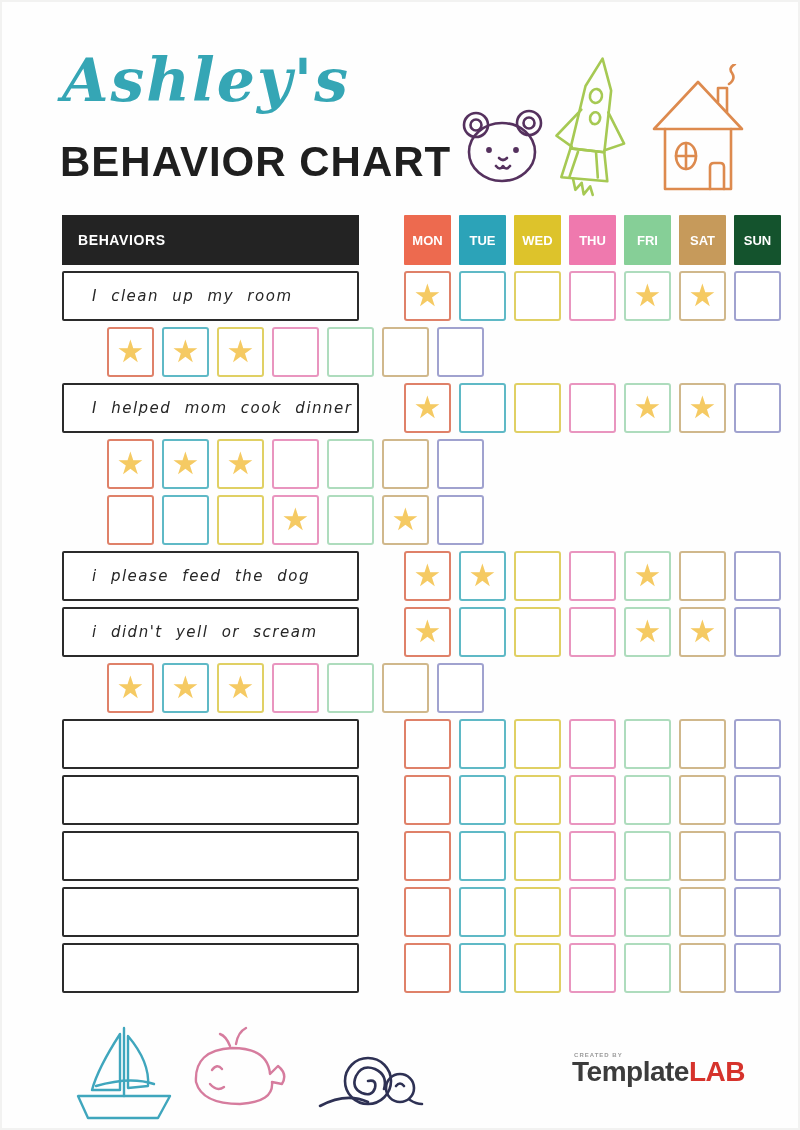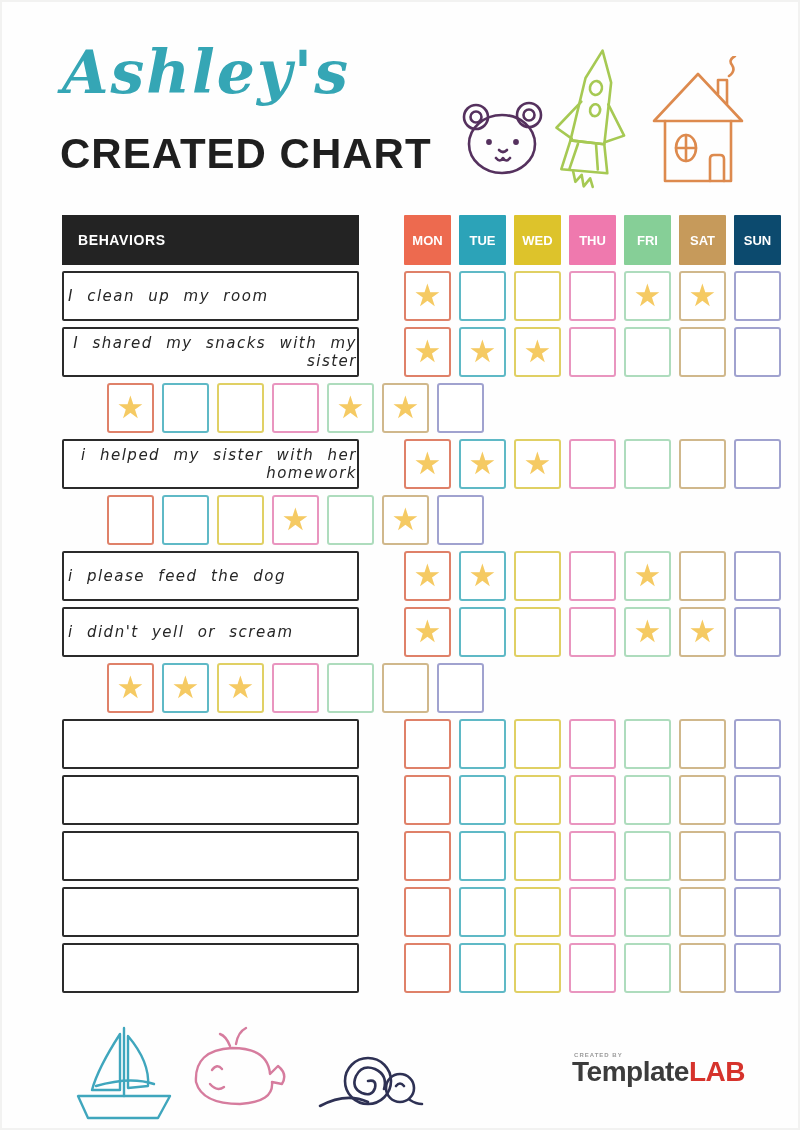--- a/index.html
+++ b/index.html
@@ -3,21 +3,21 @@
 <meta charset="utf-8">
 <style>
   html,body{margin:0;padding:0;}
   body{
     width:800px;height:1130px;background:#ffffff;position:relative;
     font-family:"Liberation Sans", sans-serif;overflow:hidden;
   }
   .page{position:absolute;inset:0;background:#fefefe;box-shadow:inset 0 0 0 2px #f2f2f1;}
 
   
-  .hdr{position:absolute;left:0;top:4px;width:652px;height:210px;}
+  .hdr{position:absolute;left:0;top:12px;width:652px;height:210px;}
   .name-script{
     position:absolute;left:62px;top:38px;
     font-family:"DejaVu Serif", serif;font-style:italic;font-weight:bold;
     font-size:60px;line-height:1;color:#35a6b5;letter-spacing:2px;
   }
   .title-main{
     position:absolute;left:60px;top:126px;
     font-size:42px;font-weight:800;letter-spacing:1px;color:#1f1f1f;
     font-family:"Liberation Sans", sans-serif;
   }
@@ -29,23 +29,23 @@
   .crow{display:flex;align-items:stretch;margin-bottom:6px;height:50px;}
   .crow.header{}
   .behavior-head{
     width:297px;box-sizing:border-box;background:#232323;color:#ffffff;
     display:flex;align-items:center;padding-left:16px;
     font-size:14px;font-weight:bold;letter-spacing:.6px;flex:0 0 auto;
   }
   .behavior-box{
     width:297px;box-sizing:border-box;background:#fff;
     border:2px solid #2b2b2b;border-radius:2px;
-    display:flex;align-items:center;padding-left:4px;flex:0 0 auto;
+    display:flex;align-items:center;padding-left:28px;flex:0 0 auto;
     font-family:"DejaVu Sans", sans-serif;font-style:italic;
-    font-size:15px;color:#262626;letter-spacing:1.5px;word-spacing:7px;text-align:right;
+    font-size:15px;color:#262626;letter-spacing:1.5px;word-spacing:7px;
   }
   .days{display:flex;gap:8px;margin-left:10px;flex:0 0 auto;padding-left:35px;}
   .day-head{
     width:47px;box-sizing:border-box;display:flex;align-items:center;justify-content:center;
     color:#ffffff;font-size:13px;font-weight:bold;border-radius:1px;
   }
   .day-cell{
     width:47px;box-sizing:border-box;background:#fff;border:2px solid #ccc;
     border-radius:3px;display:flex;align-items:center;justify-content:center;
   }
@@ -58,21 +58,21 @@
   .logo-t{color:#3c3c3c;}
   .logo-l{color:#d6332c;text-align:right;}
 </style>
 </head>
 <body>
 
 <div class="page"></div>
 
 <div class="hdr">
   <div class="name-script">Ashley's</div>
-  <div class="title-main">CREATED CHART</div>
+  <div class="title-main">BEHAVIOR CHART</div>
 
   <div class="doodle" style="left:452px;top:88px;">
     <svg width="100" height="92" viewBox="0 0 100 92" fill="none" stroke="#55315e" stroke-width="2.6" stroke-linecap="round" stroke-linejoin="round">
       <circle cx="24" cy="25" r="12"></circle>
         <circle cx="24" cy="25" r="5.5"></circle>
       <circle cx="77" cy="23" r="12"></circle>
         <circle cx="77" cy="23" r="5.5"></circle>
       <ellipse cx="50" cy="52" rx="33" ry="29"></ellipse>
       <circle cx="37" cy="50" r="1.6" fill="#55315e"></circle>
       <circle cx="64" cy="50" r="1.6" fill="#55315e"></circle>
@@ -112,21 +112,21 @@
 <div class="chart">
   <div class="crow header">
     <div class="behavior-head">BEHAVIORS</div>
     <div class="days">
         <div class="day-head" style="background: rgb(237, 106, 79);">MON</div>
         <div class="day-head" style="background: rgb(44, 163, 184);">TUE</div>
         <div class="day-head" style="background: rgb(221, 195, 43);">WED</div>
         <div class="day-head" style="background: rgb(239, 121, 174);">THU</div>
         <div class="day-head" style="background: rgb(134, 207, 151);">FRI</div>
         <div class="day-head" style="background: rgb(198, 154, 91);">SAT</div>
-        <div class="day-head" style="background: #0c4a6e;">SUN</div>
+        <div class="day-head" style="background: #14532d;">SUN</div>
       </div>
   </div>
   <div>
       <div class="crow">
         <div class="behavior-box">I clean up my room</div>
         <div class="days">
           <div class="day-cell" style="border-color: rgb(223, 129, 105);">
             <span class="star" style="color: rgb(245, 202, 99);">★</span>
           </div>
           <div class="day-cell" style="border-color: rgb(95, 185, 198);"></div>
@@ -135,56 +135,55 @@
           <div class="day-cell" style="border-color: rgb(174, 220, 189);">
             <span class="star" style="color: rgb(245, 202, 99);">★</span>
           </div>
           <div class="day-cell" style="border-color: rgb(208, 184, 140);">
             <span class="star" style="color: rgb(245, 202, 99);">★</span>
           </div>
           <div class="day-cell" style="border-color: rgb(160, 162, 207);"></div>
         </div>
       </div>
       <div class="crow">
-        <div class="behavior-box">I shared my snacks with my sister</div>
         <div class="days">
           <div class="day-cell" style="border-color: rgb(223, 129, 105);">
             <span class="star" style="color: rgb(245, 202, 99);">★</span>
           </div>
           <div class="day-cell" style="border-color: rgb(95, 185, 198);">
             <span class="star" style="color: rgb(245, 202, 99);">★</span>
           </div>
           <div class="day-cell" style="border-color: rgb(224, 208, 100);">
             <span class="star" style="color: rgb(245, 202, 99);">★</span>
           </div>
           <div class="day-cell" style="border-color: rgb(233, 149, 191);"></div>
           <div class="day-cell" style="border-color: rgb(174, 220, 189);"></div>
           <div class="day-cell" style="border-color: rgb(208, 184, 140);"></div>
           <div class="day-cell" style="border-color: rgb(160, 162, 207);"></div>
         </div>
       </div>
       <div class="crow">
+        <div class="behavior-box">I helped mom cook dinner</div>
         <div class="days">
           <div class="day-cell" style="border-color: rgb(223, 129, 105);">
             <span class="star" style="color: rgb(245, 202, 99);">★</span>
           </div>
           <div class="day-cell" style="border-color: rgb(95, 185, 198);"></div>
           <div class="day-cell" style="border-color: rgb(224, 208, 100);"></div>
           <div class="day-cell" style="border-color: rgb(233, 149, 191);"></div>
           <div class="day-cell" style="border-color: rgb(174, 220, 189);">
             <span class="star" style="color: rgb(245, 202, 99);">★</span>
           </div>
           <div class="day-cell" style="border-color: rgb(208, 184, 140);">
             <span class="star" style="color: rgb(245, 202, 99);">★</span>
           </div>
           <div class="day-cell" style="border-color: rgb(160, 162, 207);"></div>
         </div>
       </div>
       <div class="crow">
-        <div class="behavior-box">i helped my sister with her homework</div>
         <div class="days">
           <div class="day-cell" style="border-color: rgb(223, 129, 105);">
             <span class="star" style="color: rgb(245, 202, 99);">★</span>
           </div>
           <div class="day-cell" style="border-color: rgb(95, 185, 198);">
             <span class="star" style="color: rgb(245, 202, 99);">★</span>
           </div>
           <div class="day-cell" style="border-color: rgb(224, 208, 100);">
             <span class="star" style="color: rgb(245, 202, 99);">★</span>
           </div>

